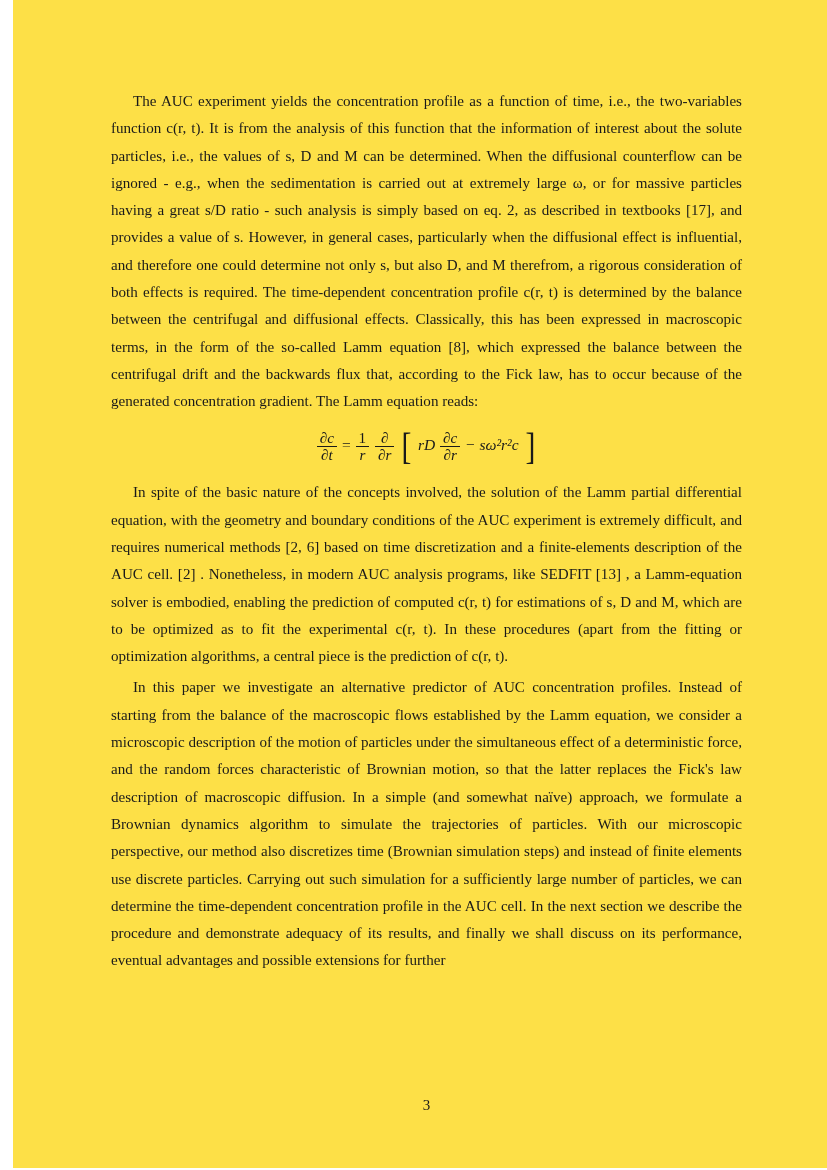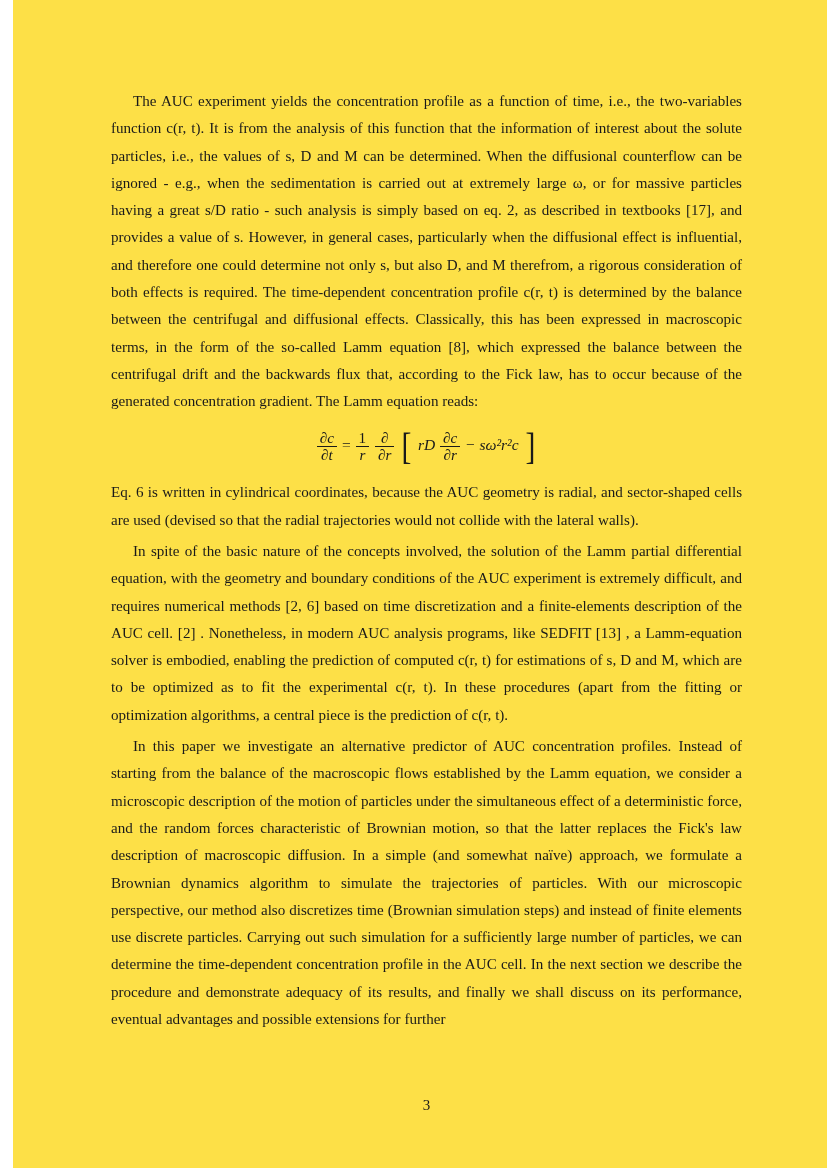--- a/index.html
+++ b/index.html
@@ -127,21 +127,20 @@
           <span class="frac">
             <span class="num">∂c</span>
             <span class="den">∂r</span>
           </span>
           <span>− sω²r²c</span>
         </span>
         <span class="bigbracket">]</span>
       </span>
     </div>
 
-    <p class="para">Eq. 6 is written in cylindrical coordinates, because the AUC geometry is radial, and sector-shaped cells are used (devised so that the radial trajectories would not collide with the lateral walls).</p>
 
     <p class="para indent">In spite of the basic nature of the concepts involved, the solution of the Lamm partial differential equation, with the geometry and boundary conditions of the AUC experiment is extremely difficult, and requires numerical methods [2, 6] based on time discretization and a finite-elements description of the AUC cell. [2] . Nonetheless, in modern AUC analysis programs, like SEDFIT [13] , a Lamm-equation solver is embodied, enabling the prediction of computed c(r, t) for estimations of s, D and M, which are to be optimized as to fit the experimental c(r, t). In these procedures (apart from the fitting or optimization algorithms, a central piece is the prediction of c(r, t).</p>
 
     <p class="para indent">In this paper we investigate an alternative predictor of AUC concentration profiles. Instead of starting from the balance of the macroscopic flows established by the Lamm equation, we consider a microscopic description of the motion of particles under the simultaneous effect of a deterministic force, and the random forces characteristic of Brownian motion, so that the latter replaces the Fick's law description of macroscopic diffusion. In a simple (and somewhat naïve) approach, we formulate a Brownian dynamics algorithm to simulate the trajectories of particles. With our microscopic perspective, our method also discretizes time (Brownian simulation steps) and instead of finite elements use discrete particles. Carrying out such simulation for a sufficiently large number of particles, we can determine the time-dependent concentration profile in the AUC cell. In the next section we describe the procedure and demonstrate adequacy of its results, and finally we shall discuss on its performance, eventual advantages and possible extensions for further</p>
 
   </div>
 
   <div class="pagenum">3</div>
 </div>
 

